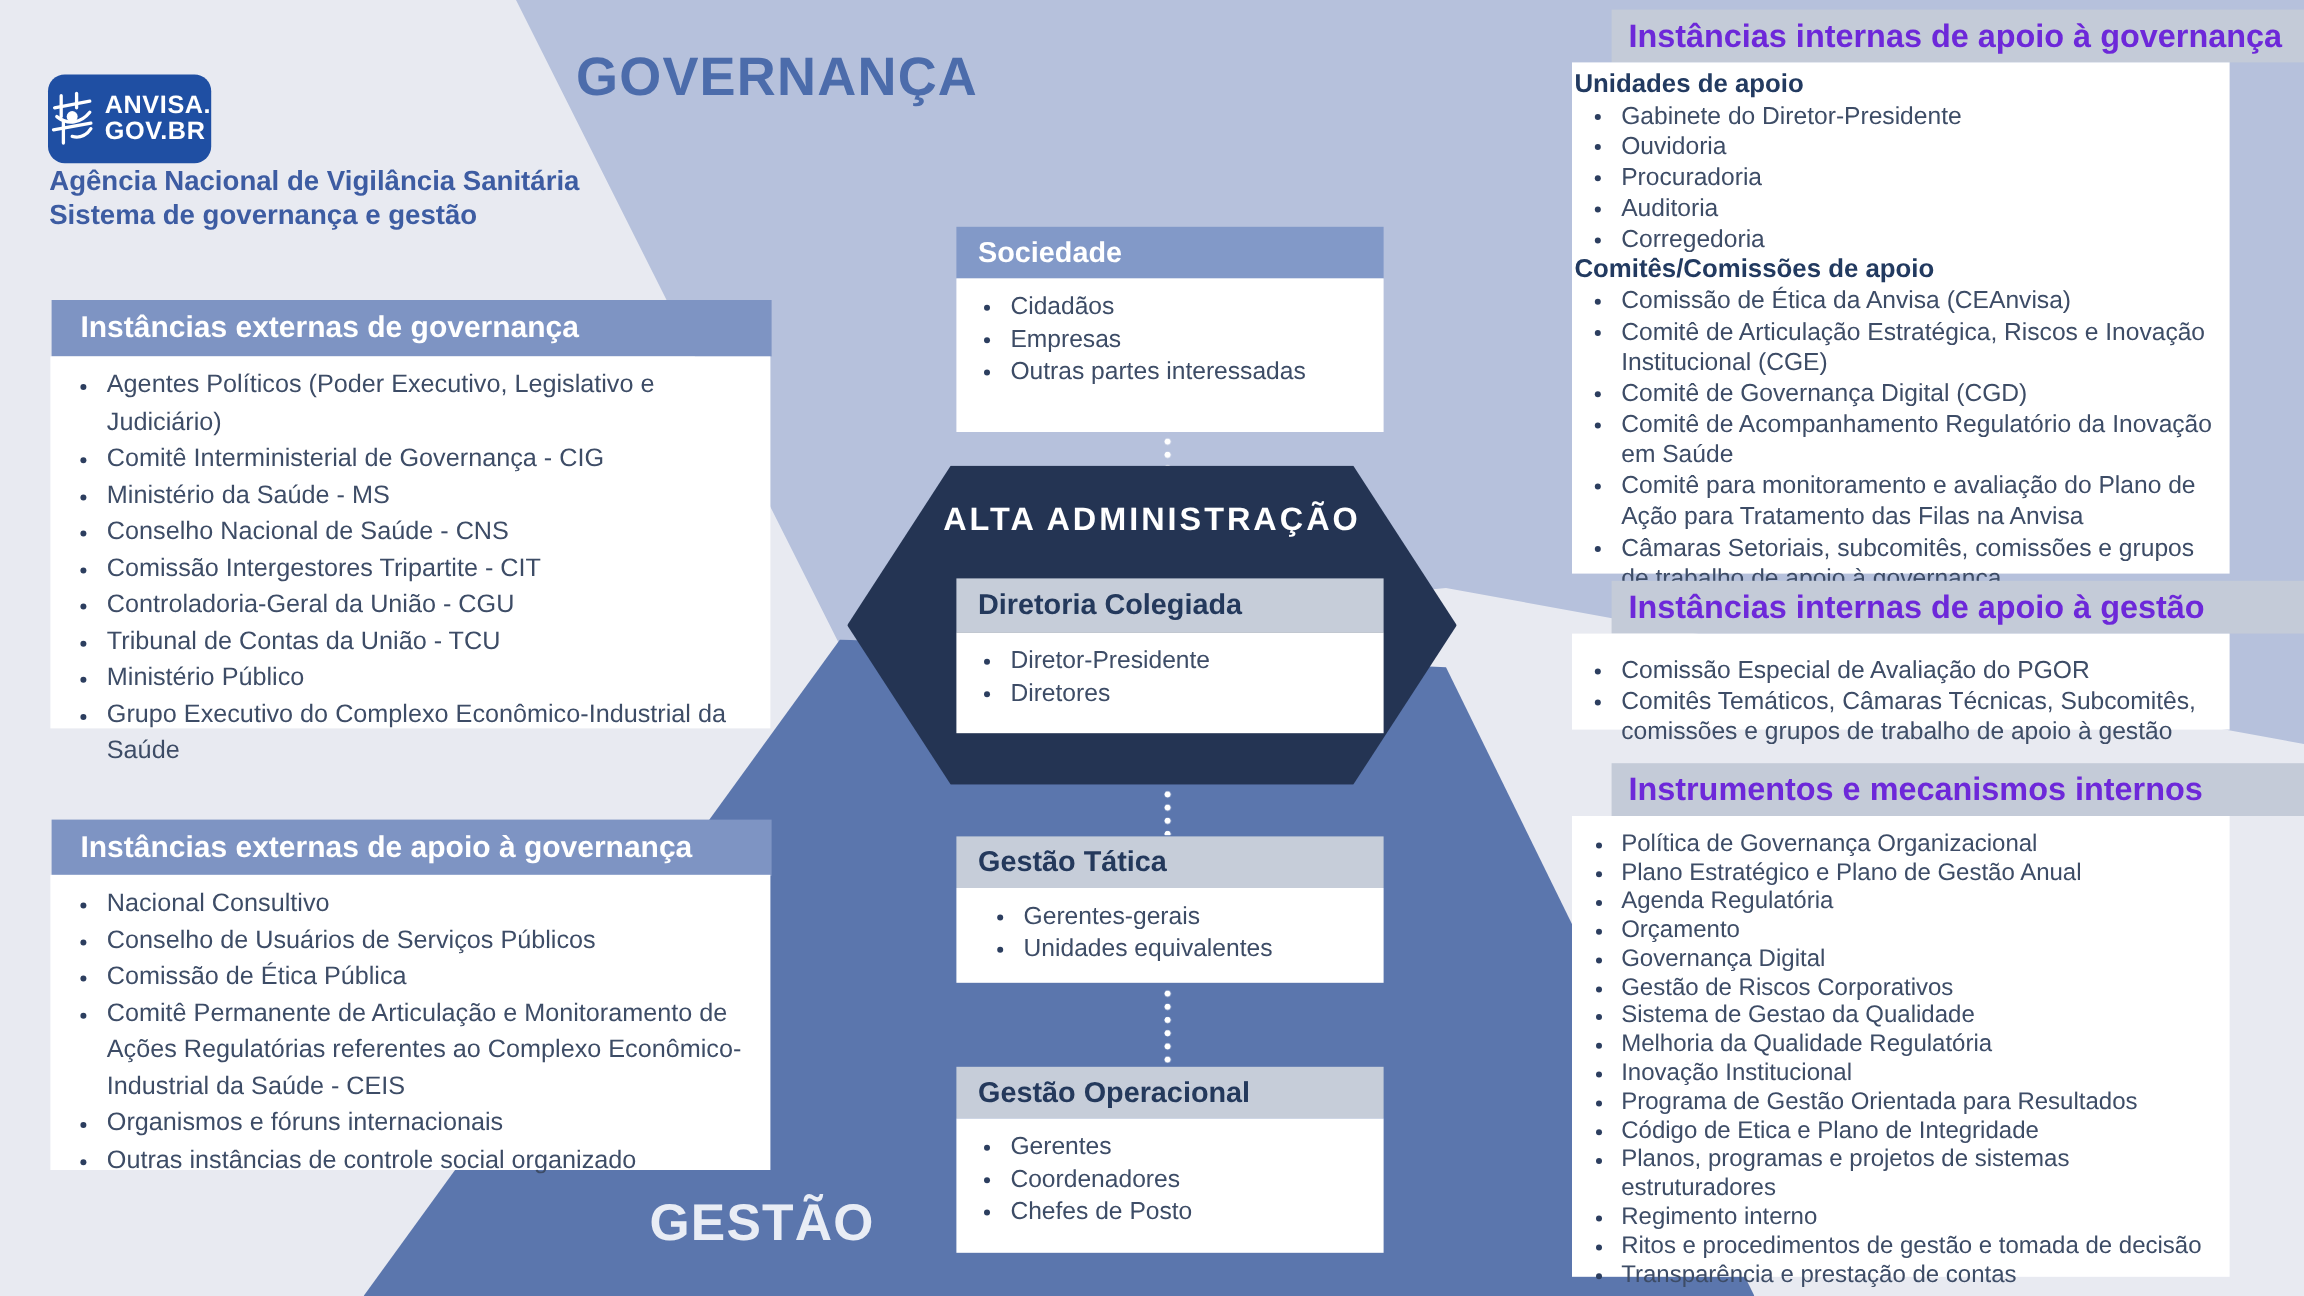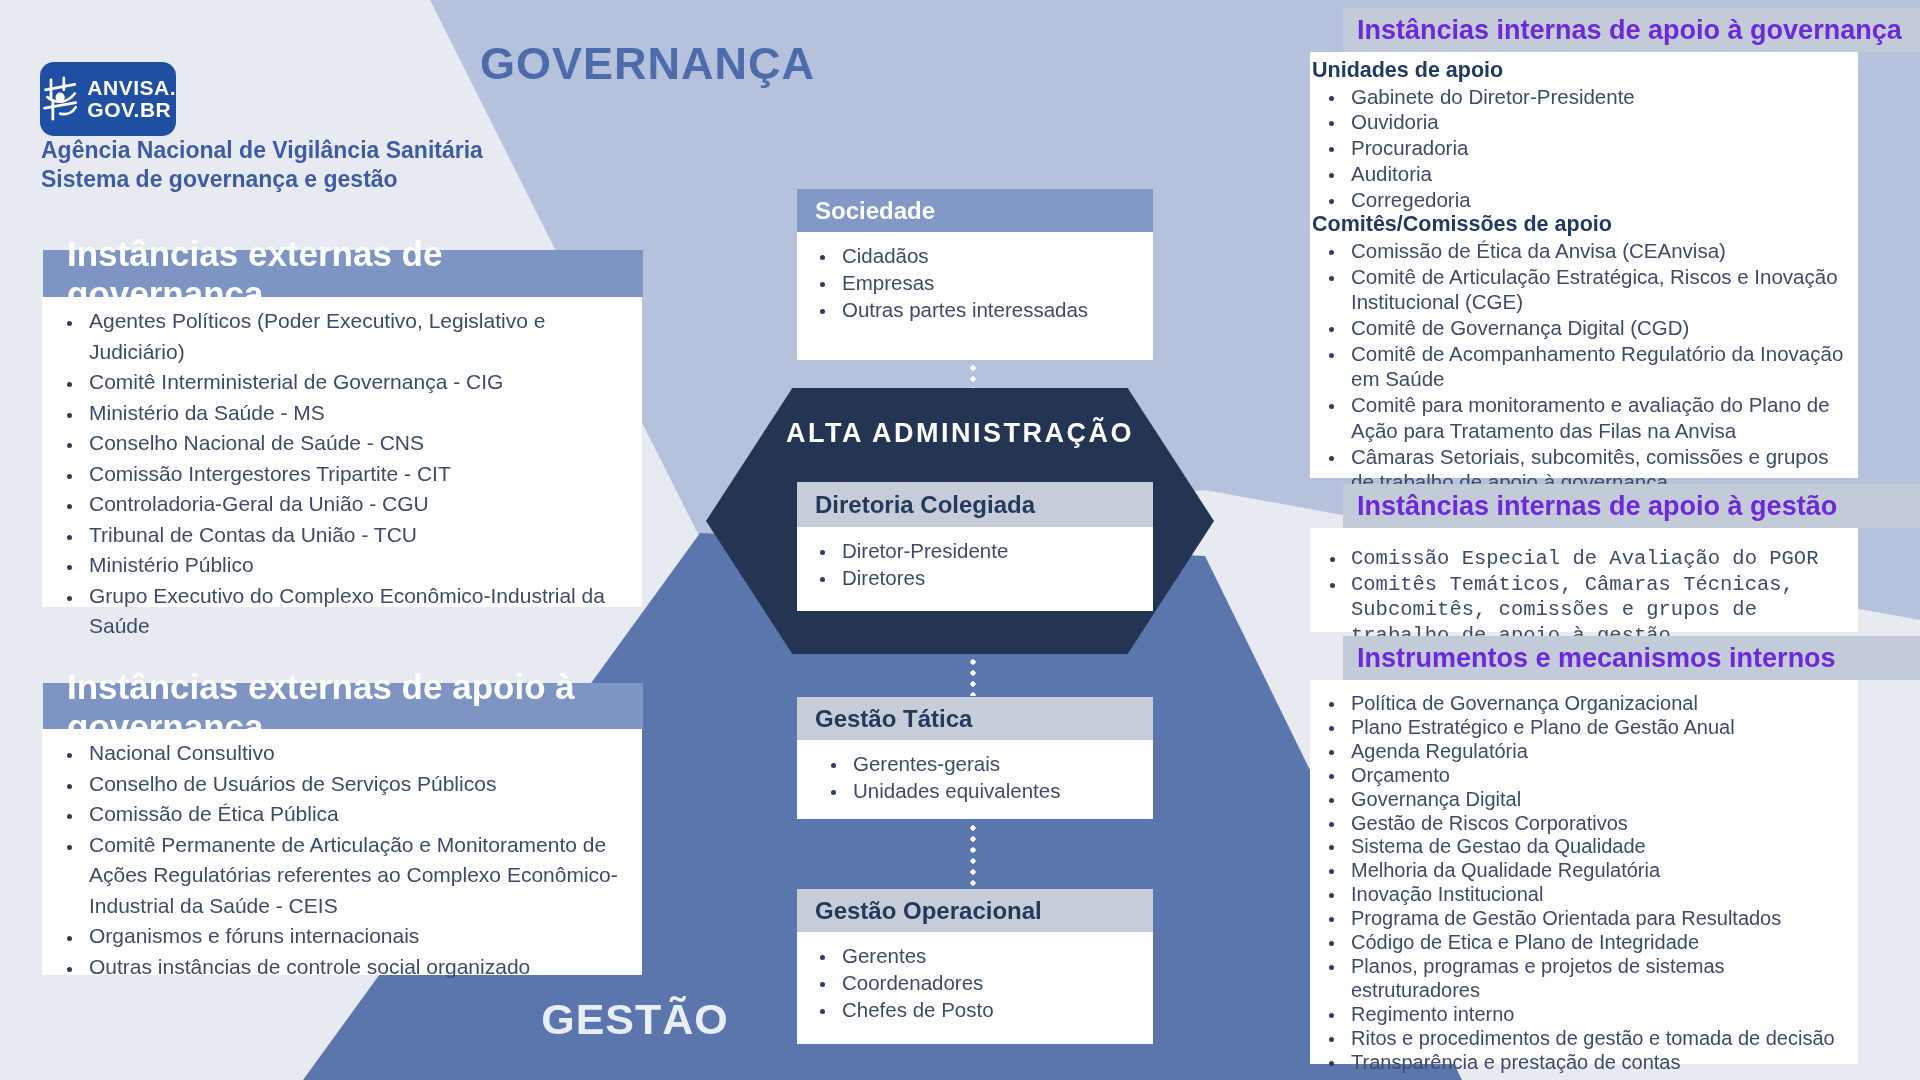--- a/index.html
+++ b/index.html
@@ -31,21 +31,21 @@
   .hdr-blue{background:#7e94c3;color:#ffffff;}
   .hdr-blue2{background:#8299c8;color:#ffffff;}
   .hdr-gray{background:#c6cdd9;color:#24395c;}
   .body{
     position:absolute;box-sizing:border-box;background:#ffffff;color:#3d4c66;
   }
   ul{margin:0;padding:0 0 0 42px;list-style:disc;}
   li{padding-left:5px;}
   li::marker{color:#2c3e5f;font-size:0.82em;}
   
-  .left-hdr{left:43px;width:600px;height:47px;font-size:35px;padding-left:24px;}
+  .left-hdr{left:43px;width:600px;height:47px;font-size:25px;padding-left:24px;}
   .left-body{left:42px;width:600px;font-size:21px;line-height:30.5px;padding:9px 14px 9px 0;}
   
   .c-hdr{left:797px;width:356px;height:43px;font-size:24px;padding-left:18px;}
   .c-body{left:797px;width:356px;font-size:20.5px;line-height:27px;padding:10px 10px 10px 0;}
   .c-body ul{padding-left:40px;}
   
   .r-hdr{left:1343px;width:590px;height:44px;font-size:27px;padding-left:14px;background:#c4cbd8;color:#6d28d9;}
   .r-body{left:1310px;width:548px;font-size:20.5px;line-height:25.7px;padding:6px 6px 6px 2px;}
   .r-body ul{padding-left:34px;}
   .subhead{font-weight:bold;color:#223a60;font-size:21.5px;}
@@ -199,21 +199,21 @@
     <li>Comissão de Ética da Anvisa  (CEAnvisa)</li>
         <li>Comitê de Articulação Estratégica, Riscos e Inovação Institucional (CGE)</li>
         <li>Comitê de Governança Digital (CGD)</li>
         <li>Comitê de Acompanhamento Regulatório da Inovação em Saúde</li>
         <li>Comitê para monitoramento e avaliação do Plano de Ação para Tratamento das Filas na Anvisa</li>
         <li>Câmaras Setoriais, subcomitês, comissões e grupos de trabalho de apoio à governança</li>
       </ul>
   </div>
 
   <div class="hdr r-hdr" style="top:484px;">Instâncias internas de apoio à gestão</div>
-  <div class="body r-body" style="top:528px;height:104px;padding-top:18px;font-family:Liberation Mono, monospace;">
+  <div class="body r-body" style="top:528px;height:80px;padding-top:18px;">
     <ul>
 
     <li>Comissão Especial de Avaliação do PGOR</li>
         <li>Comitês Temáticos, Câmaras Técnicas, Subcomitês, comissões e grupos de trabalho de apoio à gestão</li>
       </ul>
   </div>
 
   <div class="hdr r-hdr" style="top:636px;">Instrumentos e mecanismos internos</div>
   <div class="body r-body r-body-tight" style="top:680px;height:384px;padding-top:12px;">
     <ul>

